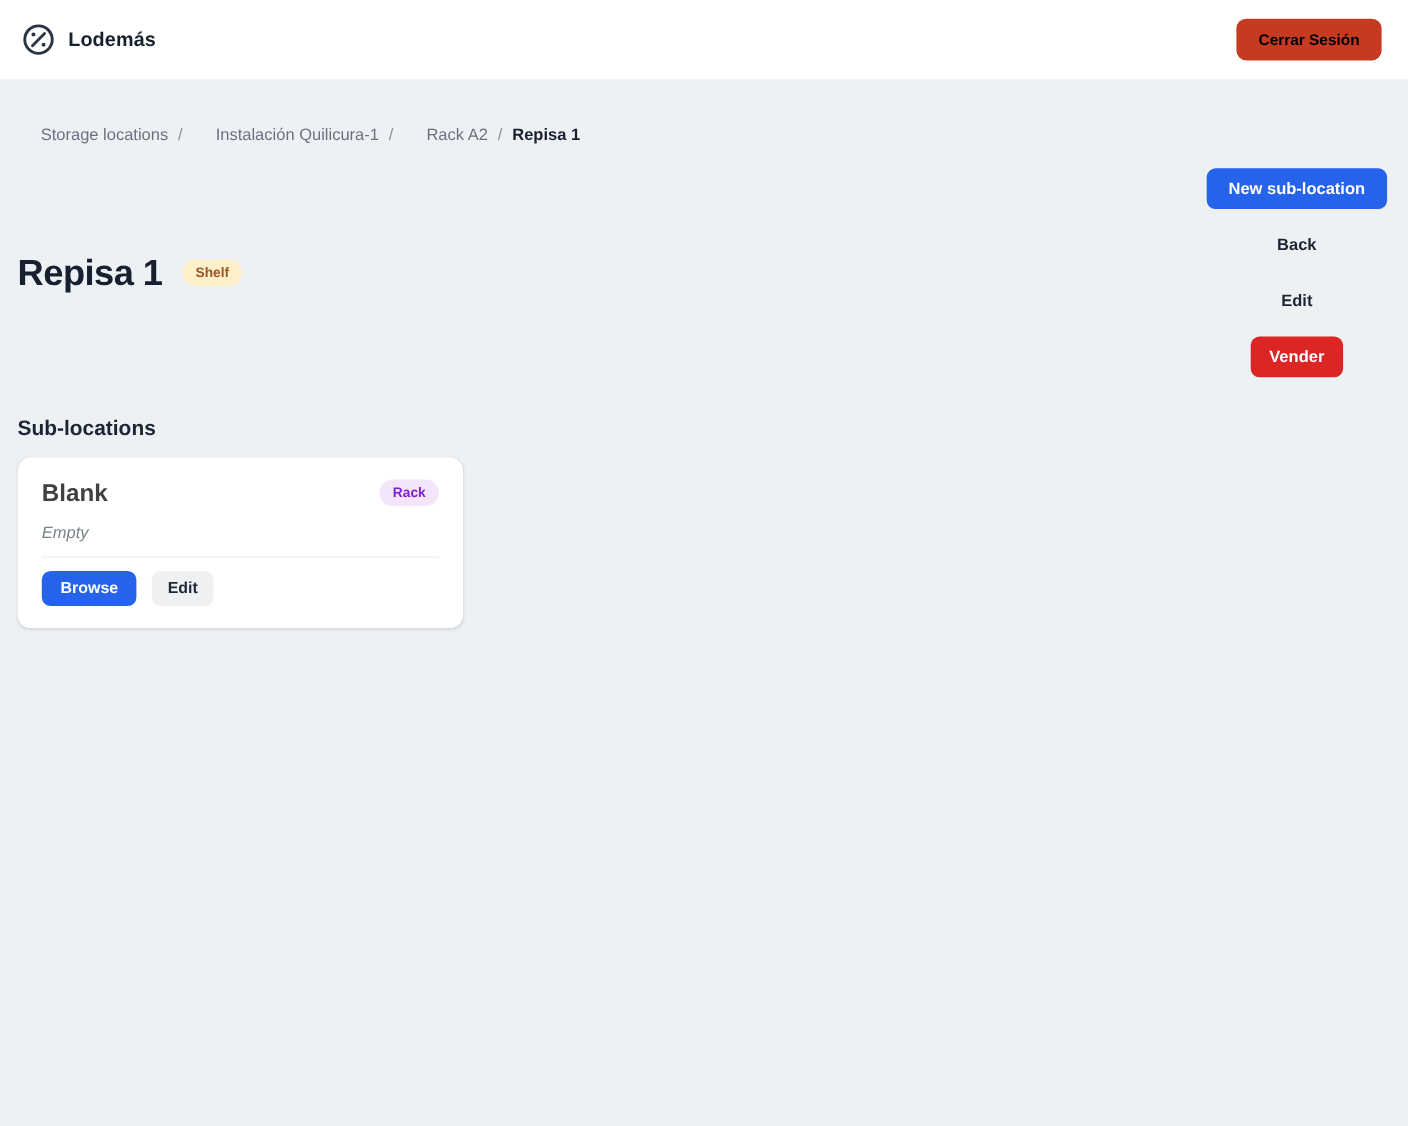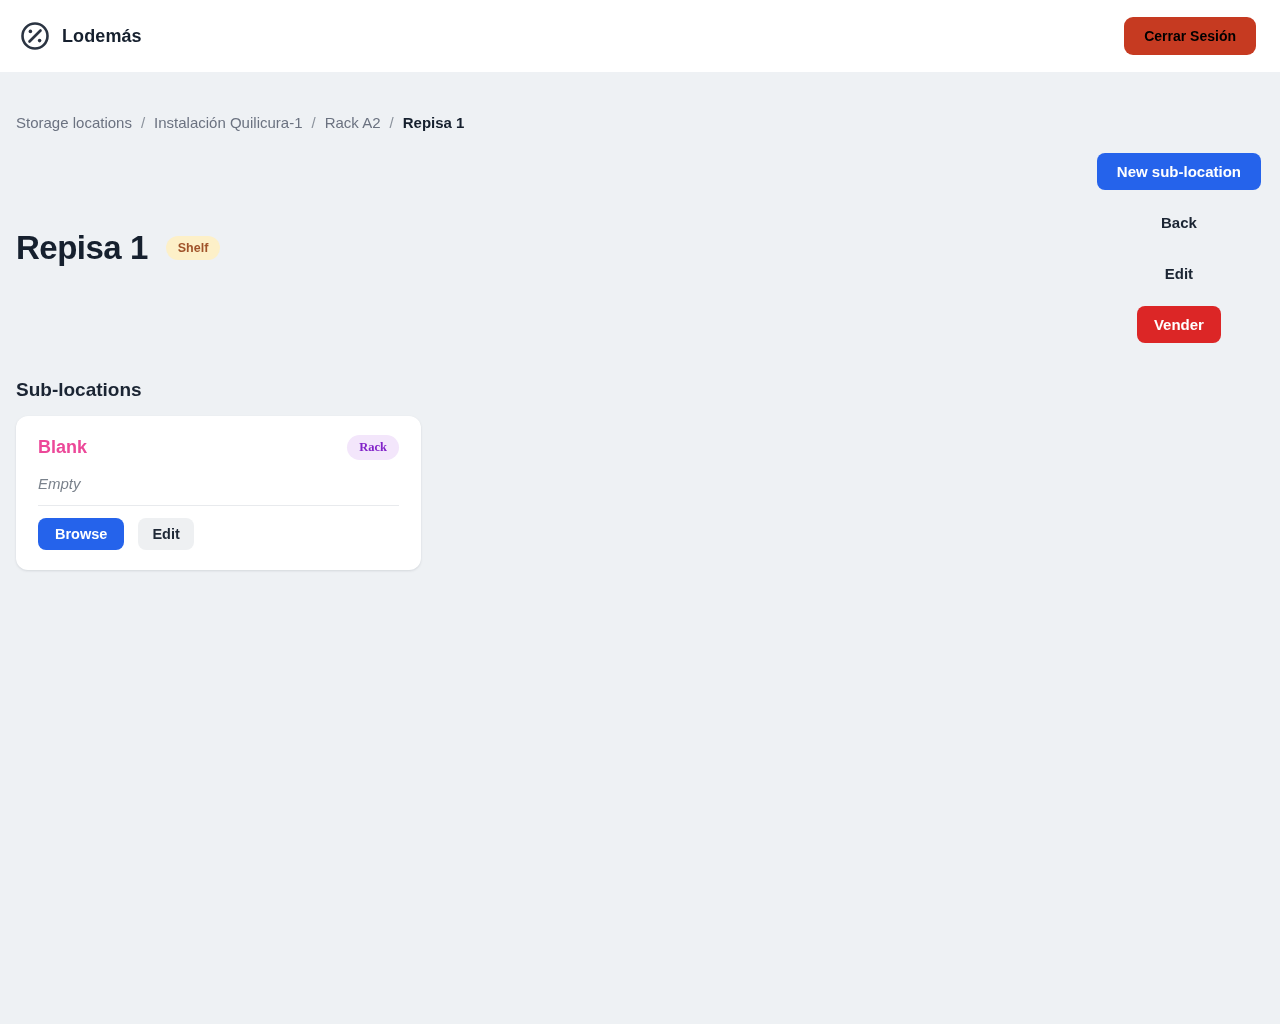--- a/index.html
+++ b/index.html
@@ -74,21 +74,21 @@
   .content { padding: 0 19px 0 16px; position: relative; }
 
   .breadcrumb {
     margin-top: 42px;
     font-size: 15px;
     color: #6b7280;
     display: flex;
     align-items: center;
     gap: 9px;
   }
-  .crumb { color: #6b7280; cursor: pointer; text-decoration: none; }
+  .crumb { color: #6b7280; cursor: pointer; text-decoration: none; margin-left: 21px; }
   .crumb-sep { color: #8b929c; cursor: default; }
   .crumb-current { color: #16202e; font-weight: 600; cursor: default; }
 
   .title-row {
     margin-top: 22px;
     display: flex;
     align-items: center;
     justify-content: space-between;
   }
   .title-left { display: flex; align-items: center; gap: 18px; }
@@ -99,21 +99,21 @@
     letter-spacing: -0.5px;
   }
   .badge {
     display: inline-block;
     font-size: 12.5px;
     font-weight: 600;
     padding: 5px 12px;
     border-radius: 999px;
   }
   .badge-shelf { background: #fdf0c8; color: #a0532a; }
-  .badge-rack  { background: #f3e6fb; color: #8222c9; font-family: Liberation Serif, serif; }
+  .badge-rack  { background: #f3e6fb; color: #8222c9; }
 
   .title-actions { display: flex; align-items: center; gap: 14px; flex-direction: column; }
   .btn-primary {
     background: #2563eb;
     color: #ffffff;
     font-size: 15px;
     padding: 10px 20px;
   }
   .btn-plain {
     background: transparent;
@@ -142,21 +142,21 @@
     background: #ffffff;
     border-radius: 12px;
     box-shadow: 0 1px 3px rgba(16, 24, 40, 0.08), 0 1px 2px rgba(16, 24, 40, 0.04);
     padding: 19px 22px 20px 22px;
   }
   .card-head {
     display: flex;
     align-items: center;
     justify-content: space-between;
   }
-  .card-title { font-size: 18px; font-weight: 800; color: #ec4899; }
+  .card-title { font-size: 22px; font-weight: 800; color: #404040; }
   .card-status {
     margin-top: 15px;
     font-size: 15px;
     font-style: italic;
     color: #7a828c;
   }
   .card-divider {
     margin-top: 13px;
     border: none;
     border-top: 1px solid #e8eaed;

